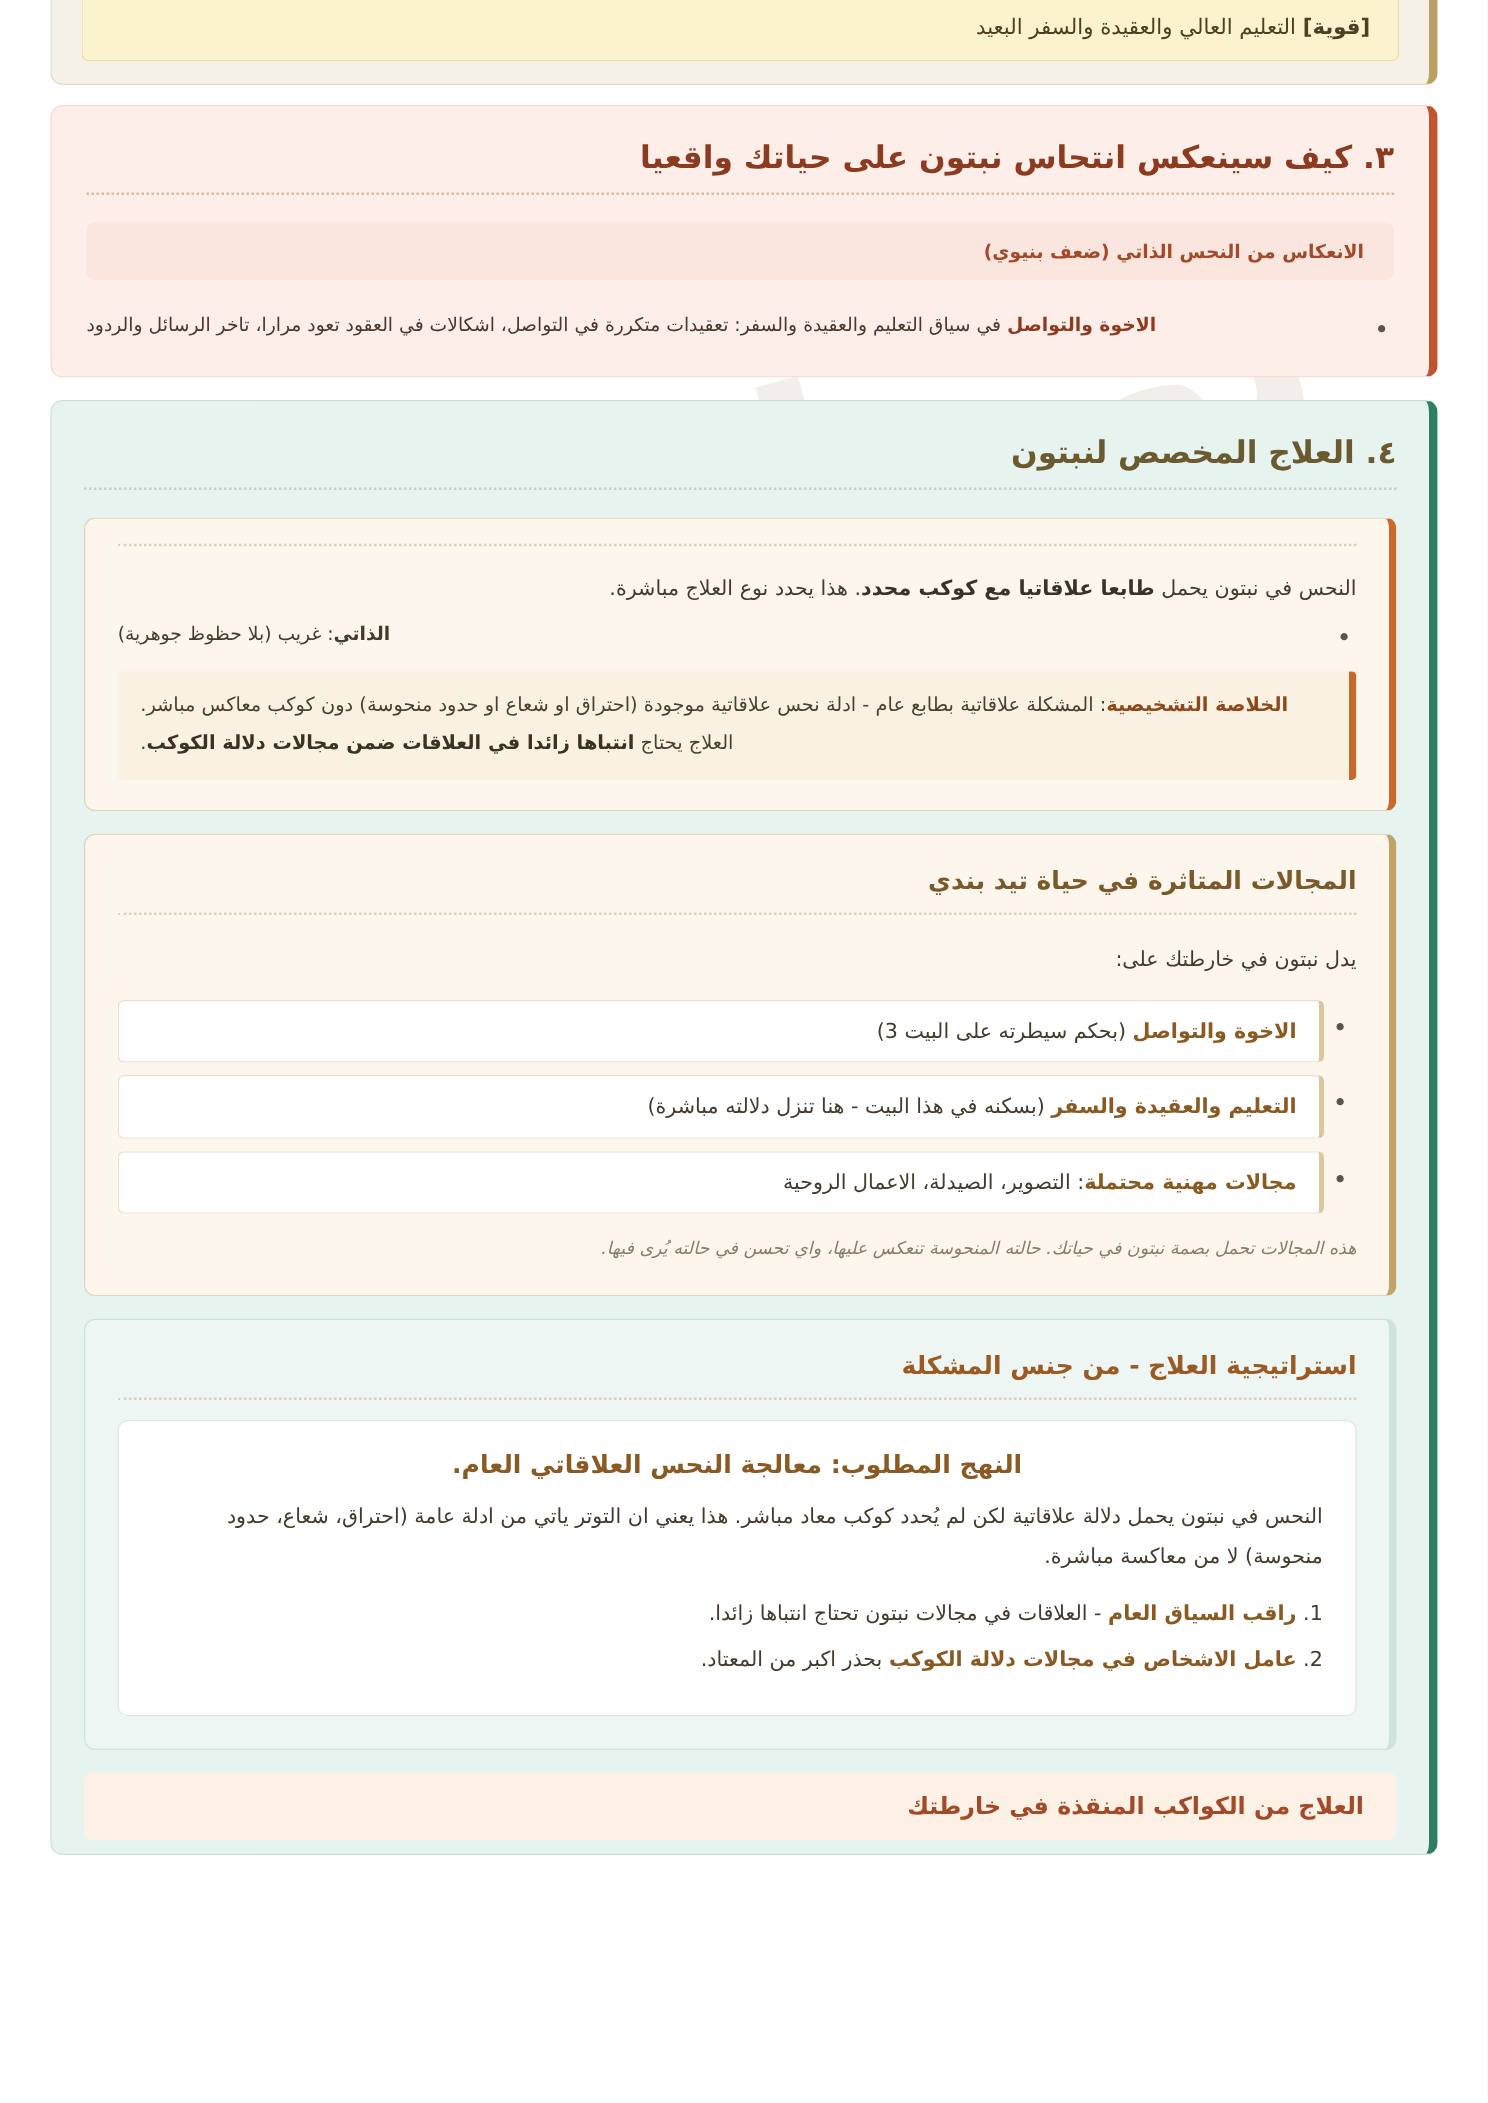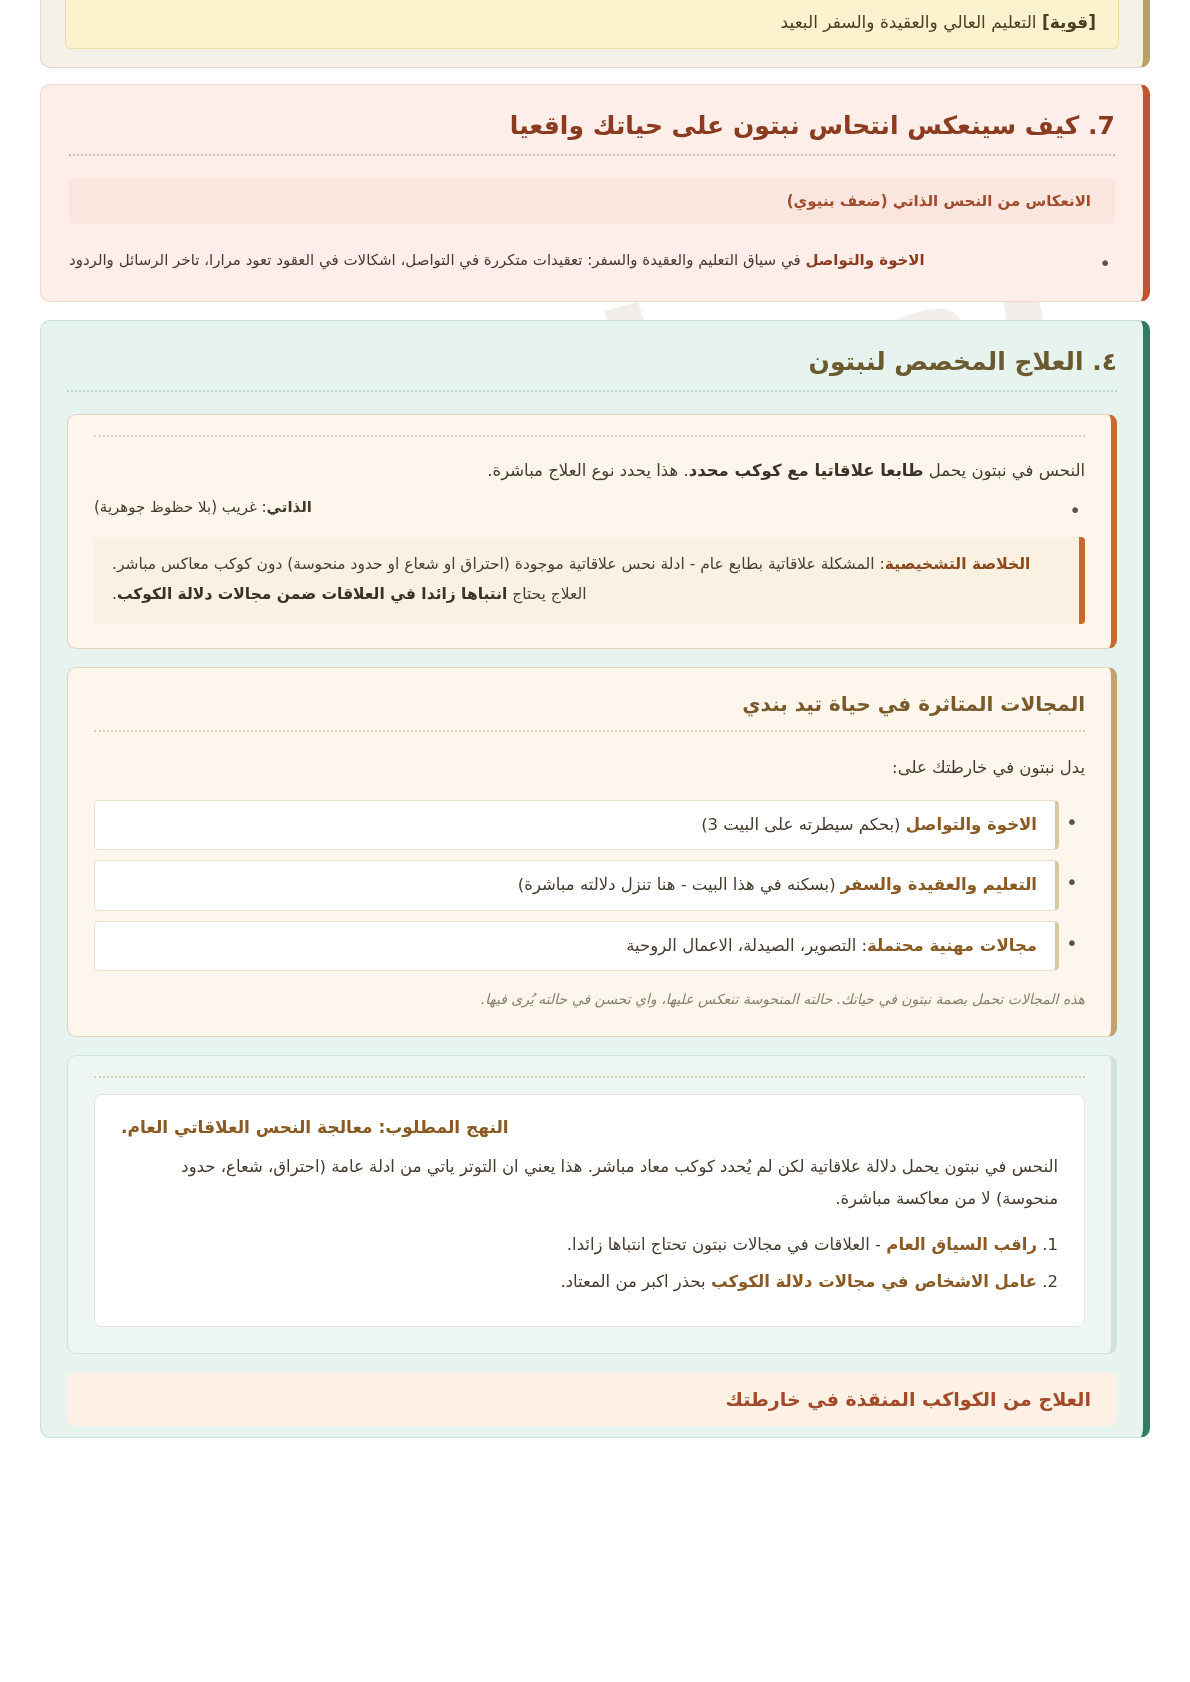--- a/index.html
+++ b/index.html
@@ -230,24 +230,24 @@
 
   
   .white-panel {
     background: #ffffff;
     border: 1px solid #e4e4e4;
     border-radius: 8px;
     padding: 22px 26px 24px 26px;
     margin-top: 16px;
   }
   .approach-line {
-    font-size: 17px;
+    font-size: 20px;
     font-weight: bold;
     color: #8a5a22;
-    text-align: left;
+    text-align: center;
     margin: 0 0 14px 0;
   }
   ol.numbered {
     list-style: none;
     counter-reset: n;
     margin: 14px 0 0 0;
     padding: 0;
   }
   ol.numbered > li {
     counter-increment: n;
@@ -287,21 +287,21 @@
   <div class="layer">
 
     <div class="top-card">
       <div class="yellow-strip">
         <b>[قوية]</b>
         <span>التعليم العالي والعقيدة والسفر البعيد</span>
       </div>
     </div>
 
     <div class="sec-pink">
-      <div class="sec-title">7. كيف سينعكس انتحاس نبتون على حياتك واقعيا</div>
+      <div class="sec-title">٣. كيف سينعكس انتحاس نبتون على حياتك واقعيا</div>
       <div class="dotted"></div>
 
       <div class="subhead-pink">الانعكاس من النحس الذاتي (ضعف بنيوي)</div>
 
       <ul class="bullets">
         <li>
           <span class="bold-lead">الاخوة والتواصل</span><span> في سياق التعليم والعقيدة والسفر: تعقيدات متكررة في التواصل، اشكالات في العقود تعود مرارا، تاخر الرسائل والردود</span>
         </li>
       </ul>
     </div>
@@ -354,20 +354,21 @@
             <div class="row-box">
               <b>مجالات مهنية محتملة</b><span>: التصوير، الصيدلة، الاعمال الروحية</span>
             </div>
           </div>
         </div>
 
         <div class="note-italic">هذه المجالات تحمل بصمة نبتون في حياتك. حالته المنحوسة تنعكس عليها، واي تحسن في حالته يُرى فيها.</div>
       </div>
 
       <div class="inner-card tealbar">
+        <div class="inner-title">استراتيجية العلاج - من جنس المشكلة</div>
         <div class="dotted tan" style="margin-bottom:6px"></div>
 
         <div class="white-panel">
           <div class="approach-line">النهج المطلوب: معالجة النحس العلاقاتي العام.</div>
           <p class="body-text">النحس في نبتون يحمل دلالة علاقاتية لكن لم يُحدد كوكب معاد مباشر. هذا يعني ان التوتر ياتي من ادلة عامة (احتراق، شعاع، حدود منحوسة) لا من معاكسة مباشرة.</p>
 
           <ol class="numbered">
             <li>
               <b>راقب السياق العام</b><span> - العلاقات في مجالات نبتون تحتاج انتباها زائدا.</span>
             </li>

